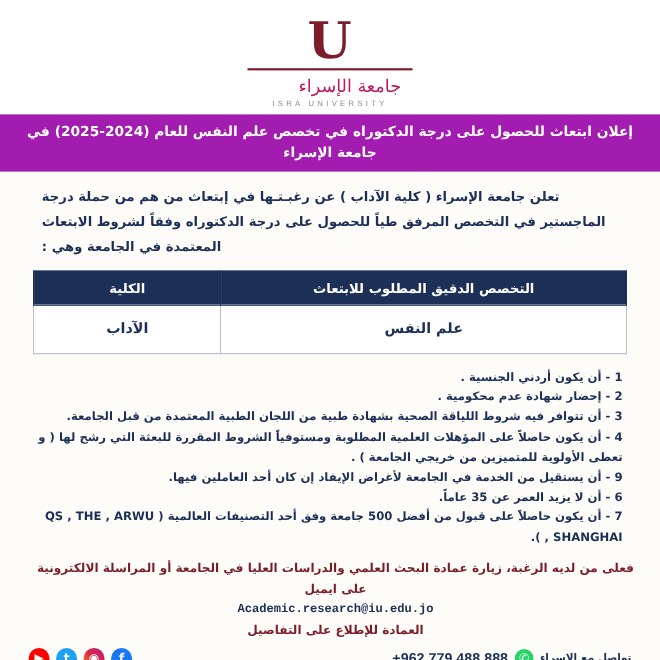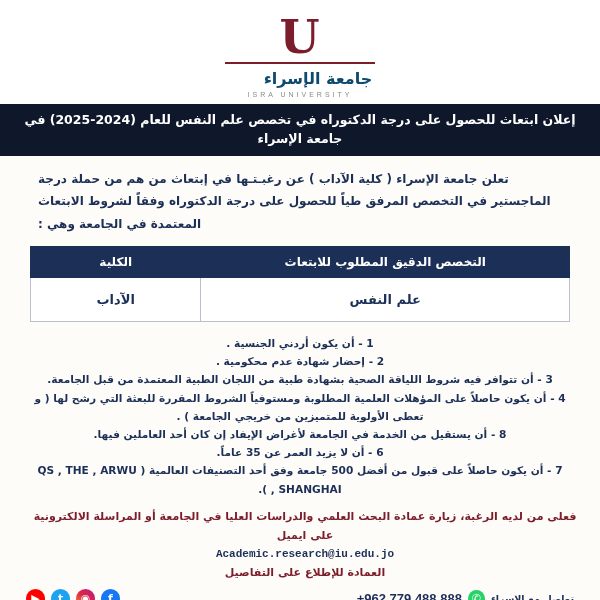--- a/index.html
+++ b/index.html
@@ -43,37 +43,37 @@
     position: relative;
     top: 2px;
   }
   .logo-bar {
     width: 150px;
     height: 2px;
     background: #7b1d2b;
     margin: 4px auto 5px auto;
   }
   .logo-ar {
-    color: #0c4a6e;
+    color: #be185d;
     font-size: 16px;
-    font-weight: bold;
+    font-weight: normal;
     letter-spacing: 0.5px;
     margin-left: 36px;
   }
   .logo-en {
     color: #8a8a8a;
     font-size: 7px;
     letter-spacing: 3px;
     margin-top: 3px;
     font-family: "Liberation Sans", sans-serif;
   }
 
   
   .title-bar {
-    background: #0f172a;
+    background: #a21caf;
     color: #ffffff;
     text-align: center;
     font-size: 12.5px;
     font-weight: bold;
     padding: 7px 10px;
     line-height: 1.5;
   }
 
   
   .intro {
@@ -119,21 +119,20 @@
   .conditions {
     padding: 6px 34px 2px 34px;
     color: #1c2f57;
     font-size: 10.6px;
     line-height: 1.72;
     text-align: right;
     font-weight: bold;
   }
   .cond-item {
     display: block;
-    text-align: center;
   }
 
   
   .footer-note {
     color: #7b1d2b;
     font-size: 11px;
     font-weight: bold;
     text-align: center;
     line-height: 1.7;
     padding: 8px 20px 2px 30px;
@@ -246,21 +245,21 @@
         </tr>
       </tbody>
     </table>
   </div>
 
   <div class="conditions">
     <span class="cond-item">1 - أن يكون أردني الجنسية .</span>
     <span class="cond-item">2 - إحضار شهادة عدم محكومية .</span>
     <span class="cond-item">3 - أن تتوافر فيه شروط اللياقة الصحية بشهادة طبية من اللجان الطبية المعتمدة من قبل الجامعة.</span>
     <span class="cond-item">4 - أن يكون حاصلاً على المؤهلات العلمية المطلوبة ومستوفياً الشروط المقررة للبعثة التي رشح لها ( و تعطى الأولوية للمتميزين من خريجي الجامعة ) .</span>
-    <span class="cond-item">8 - أن يستقيل من الخدمة في الجامعة لأغراض الإيفاد إن كان أحد العاملين فيها.</span>
+    <span class="cond-item">9 - أن يستقيل من الخدمة في الجامعة لأغراض الإيفاد إن كان أحد العاملين فيها.</span>
     <span class="cond-item">6 - أن لا يزيد العمر عن 35 عاماً.</span>
     <span class="cond-item">7 - أن يكون حاصلاً على قبول من أفضل 500 جامعة وفق أحد التصنيفات العالمية ( QS , THE , ARWU , SHANGHAI ).</span>
   </div>
 
   <div class="footer-note">
     <div>فعلى من لديه الرغبة، زيارة عمادة البحث العلمي والدراسات العليا في الجامعة أو المراسلة الالكترونية على ايميل</div>
     <div class="email">Academic.research@iu.edu.jo</div>
     <div>العمادة                    للإطلاع على التفاصيل</div>
   </div>
 

